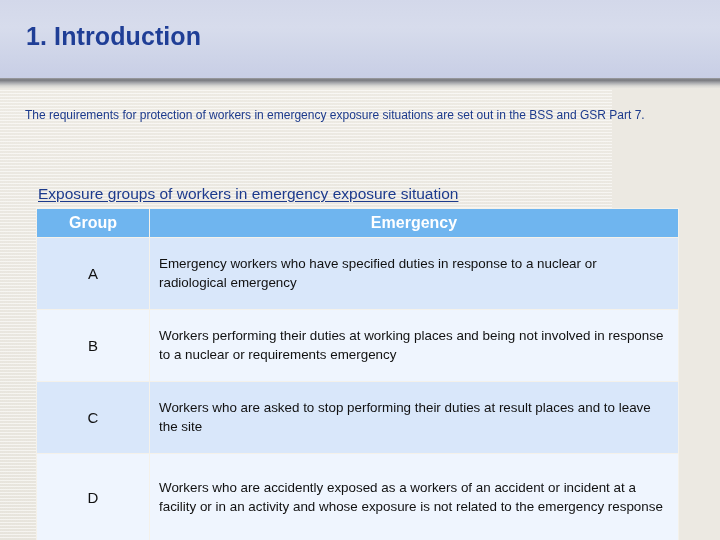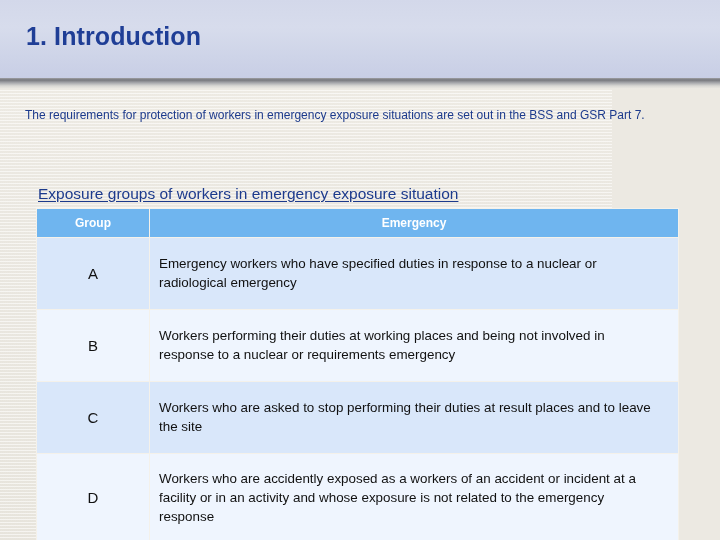--- a/index.html
+++ b/index.html
@@ -97,39 +97,39 @@
     width: 642px;
     table-layout: fixed;
   }
   table.groups th, table.groups td {
     border: 1px solid #f4f1ea;
     vertical-align: middle;
   }
   table.groups thead th {
     background: #6fb5ef;
     color: #ffffff;
-    font-size: 12px;
+    font-size: 16px;
     font-weight: bold;
     height: 28px;
     padding: 0;
   }
   th.col-group { width: 112px; }
   th.col-def   { width: 528px; }
 
   td.cell-group {
     text-align: center;
     font-size: 15px;
     color: #111111;
     font-weight: normal;
   }
   td.cell-def {
     font-size: 13.4px;
     line-height: 19px;
     color: #111111;
-    padding: 8px 20px 9px 9px;
+    padding: 8px 10px 9px 9px;
   }
   tr.shade-a td { background: #d9e7fa; }
   tr.shade-b td { background: #eff5fe; }
 
   tr.row-a td { height: 54px; }
   tr.row-b td { height: 54px; }
   tr.row-c td { height: 54px; }
   tr.row-d td { height: 70px; }
 
   

